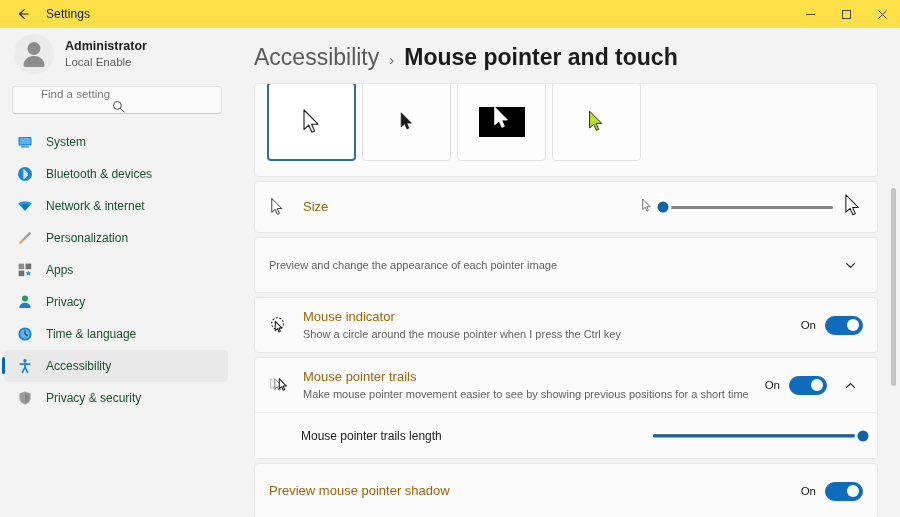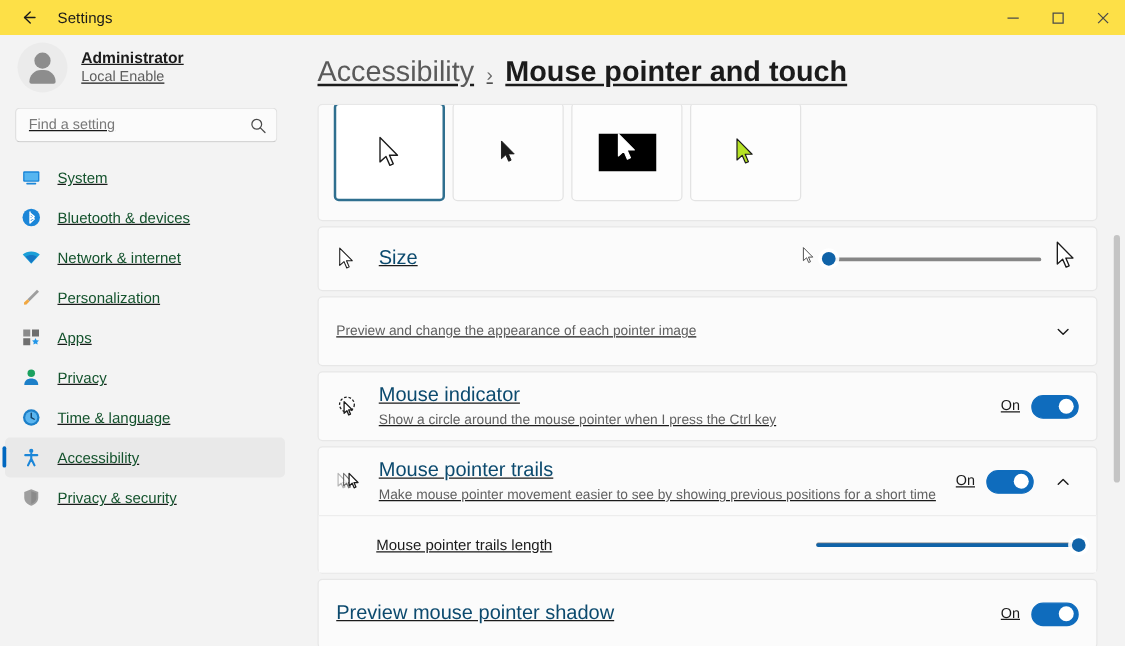--- a/index.html
+++ b/index.html
@@ -31,21 +31,21 @@
   .title-text {
     font-size: 12px; color: #1b1b1b; margin-left: 6px; letter-spacing: .1px;
   }
   .win-controls { margin-left: auto; display: flex; height: 28px; }
   .win-btn {
     width: 36px; height: 28px; display: flex; align-items: center; justify-content: center;
     cursor: pointer; color: #4a4a4a;
   }
 
   
-  .body-split { flex: 1 1 auto; display: flex; min-height: 0; text-decoration: underline; }
+  .body-split { flex: 1 1 auto; display: flex; min-height: 0; }
 
   
   .sidebar {
     width: 240px; flex: 0 0 240px;
     background: #f3f3f3;
     padding: 0 0 0 0;
     display: flex; flex-direction: column;
     overflow: hidden;
   }
   .account {
@@ -74,20 +74,21 @@
   .searchbox {
     margin: 2px 18px 12px 12px;
     height: 28px;
     background: #fbfbfb;
     border: 1px solid #e1e1e1;
     border-bottom-color: #c9c9c9;
     border-radius: 4px;
     display: flex; align-items: center;
     padding: 0 8px 0 10px;
     cursor: text;
+    flex-direction: column;
   }
   .searchbox input {
     flex: 1 1 auto; border: none; outline: none; background: transparent;
     font-family: inherit; font-size: 11.5px; color: #1b1b1b;
   }
   .searchbox input::placeholder { color: #787878; }
   .search-ico { flex: 0 0 auto; color: #4a4a4a; display: flex; }
 
   .nav { display: flex; flex-direction: column; padding: 0 6px 0 0; }
   .nav-item {
@@ -175,21 +176,21 @@
     padding: 0 14px 0 14px;
     min-height: 50px;
   }
   .row.tall { min-height: 54px; }
   .row-ico {
     flex: 0 0 34px; width: 34px;
     display: flex; align-items: center; justify-content: flex-start;
     color: #1b1b1b;
   }
   .row-text { flex: 1 1 auto; min-width: 0; display: flex; flex-direction: column; justify-content: center; }
-  .row-title { font-size: 16px; color: #0c4a6e; line-height: 1.35; }
+  .row-title { font-size: 13px; color: #a16207; line-height: 1.35; }
   .row-sub { font-size: 11px; color: #616161; line-height: 1.35; margin-top: 1px; }
   .row-right { flex: 0 0 auto; display: flex; align-items: center; gap: 10px; margin-left: 12px; }
 
   
   .toggle-wrap { display: flex; align-items: center; gap: 9px; }
   .toggle-state { font-size: 11.5px; color: #1b1b1b; }
   .toggle {
     width: 38px; height: 19px; border-radius: 10px;
     background: #0f6cbd; position: relative; cursor: pointer;
     border: 1px solid #0f6cbd;

